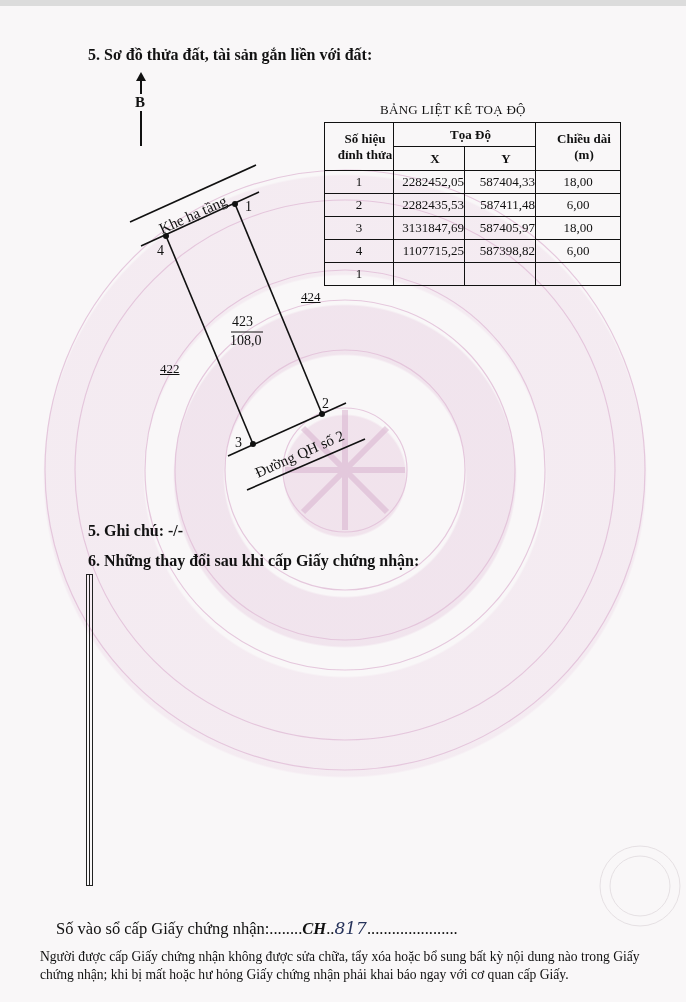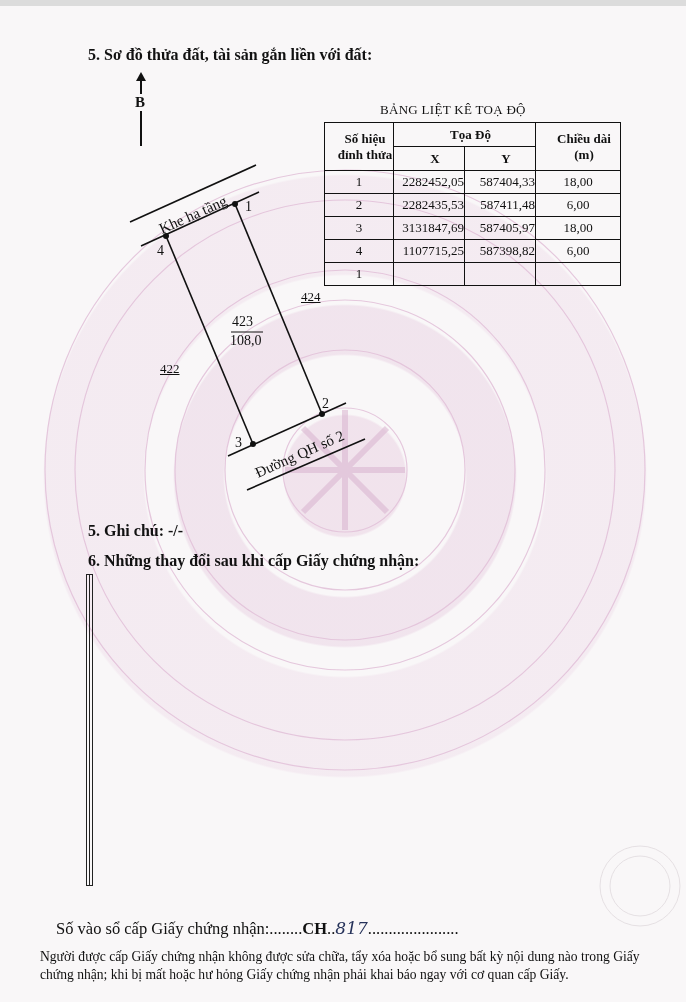--- a/index.html
+++ b/index.html
@@ -51,21 +51,21 @@
   .lbl-ul { text-decoration:underline; }
 
   
   table.changes { position:absolute; left:86px; top:574px; border-collapse:collapse; }
   table.changes td { border:1.5px solid #222; vertical-align:middle; text-align:center; font-size:14px; }
   .ch-h1 { width:372px; height:29px; }
   .ch-h2 { width:154px; line-height:13px; font-size:14px; }
   .ch-body { height:308px; }
 
   .regline { position:absolute; left:56px; top:918px; font-size:16.5px; }
-  .regline .ch { font-weight:bold; }
+  .regline .ch { font-weight:bold;font-style:italic; }
   .regline .hand { font-family:"DejaVu Serif", serif; font-style:italic; font-size:17px; color:#26325a; }
   .notice { position:absolute; left:40px; top:948px; width:600px; font-size:13.6px; line-height:18px; }
 </style>
 </head>
 <body>
 
 <div class="topbar"></div>
 <div class="page">
   <svg class="drum" width="686" height="996">
     <g fill="none" stroke="#e3c3da" stroke-width="1.2" opacity="0.9">

